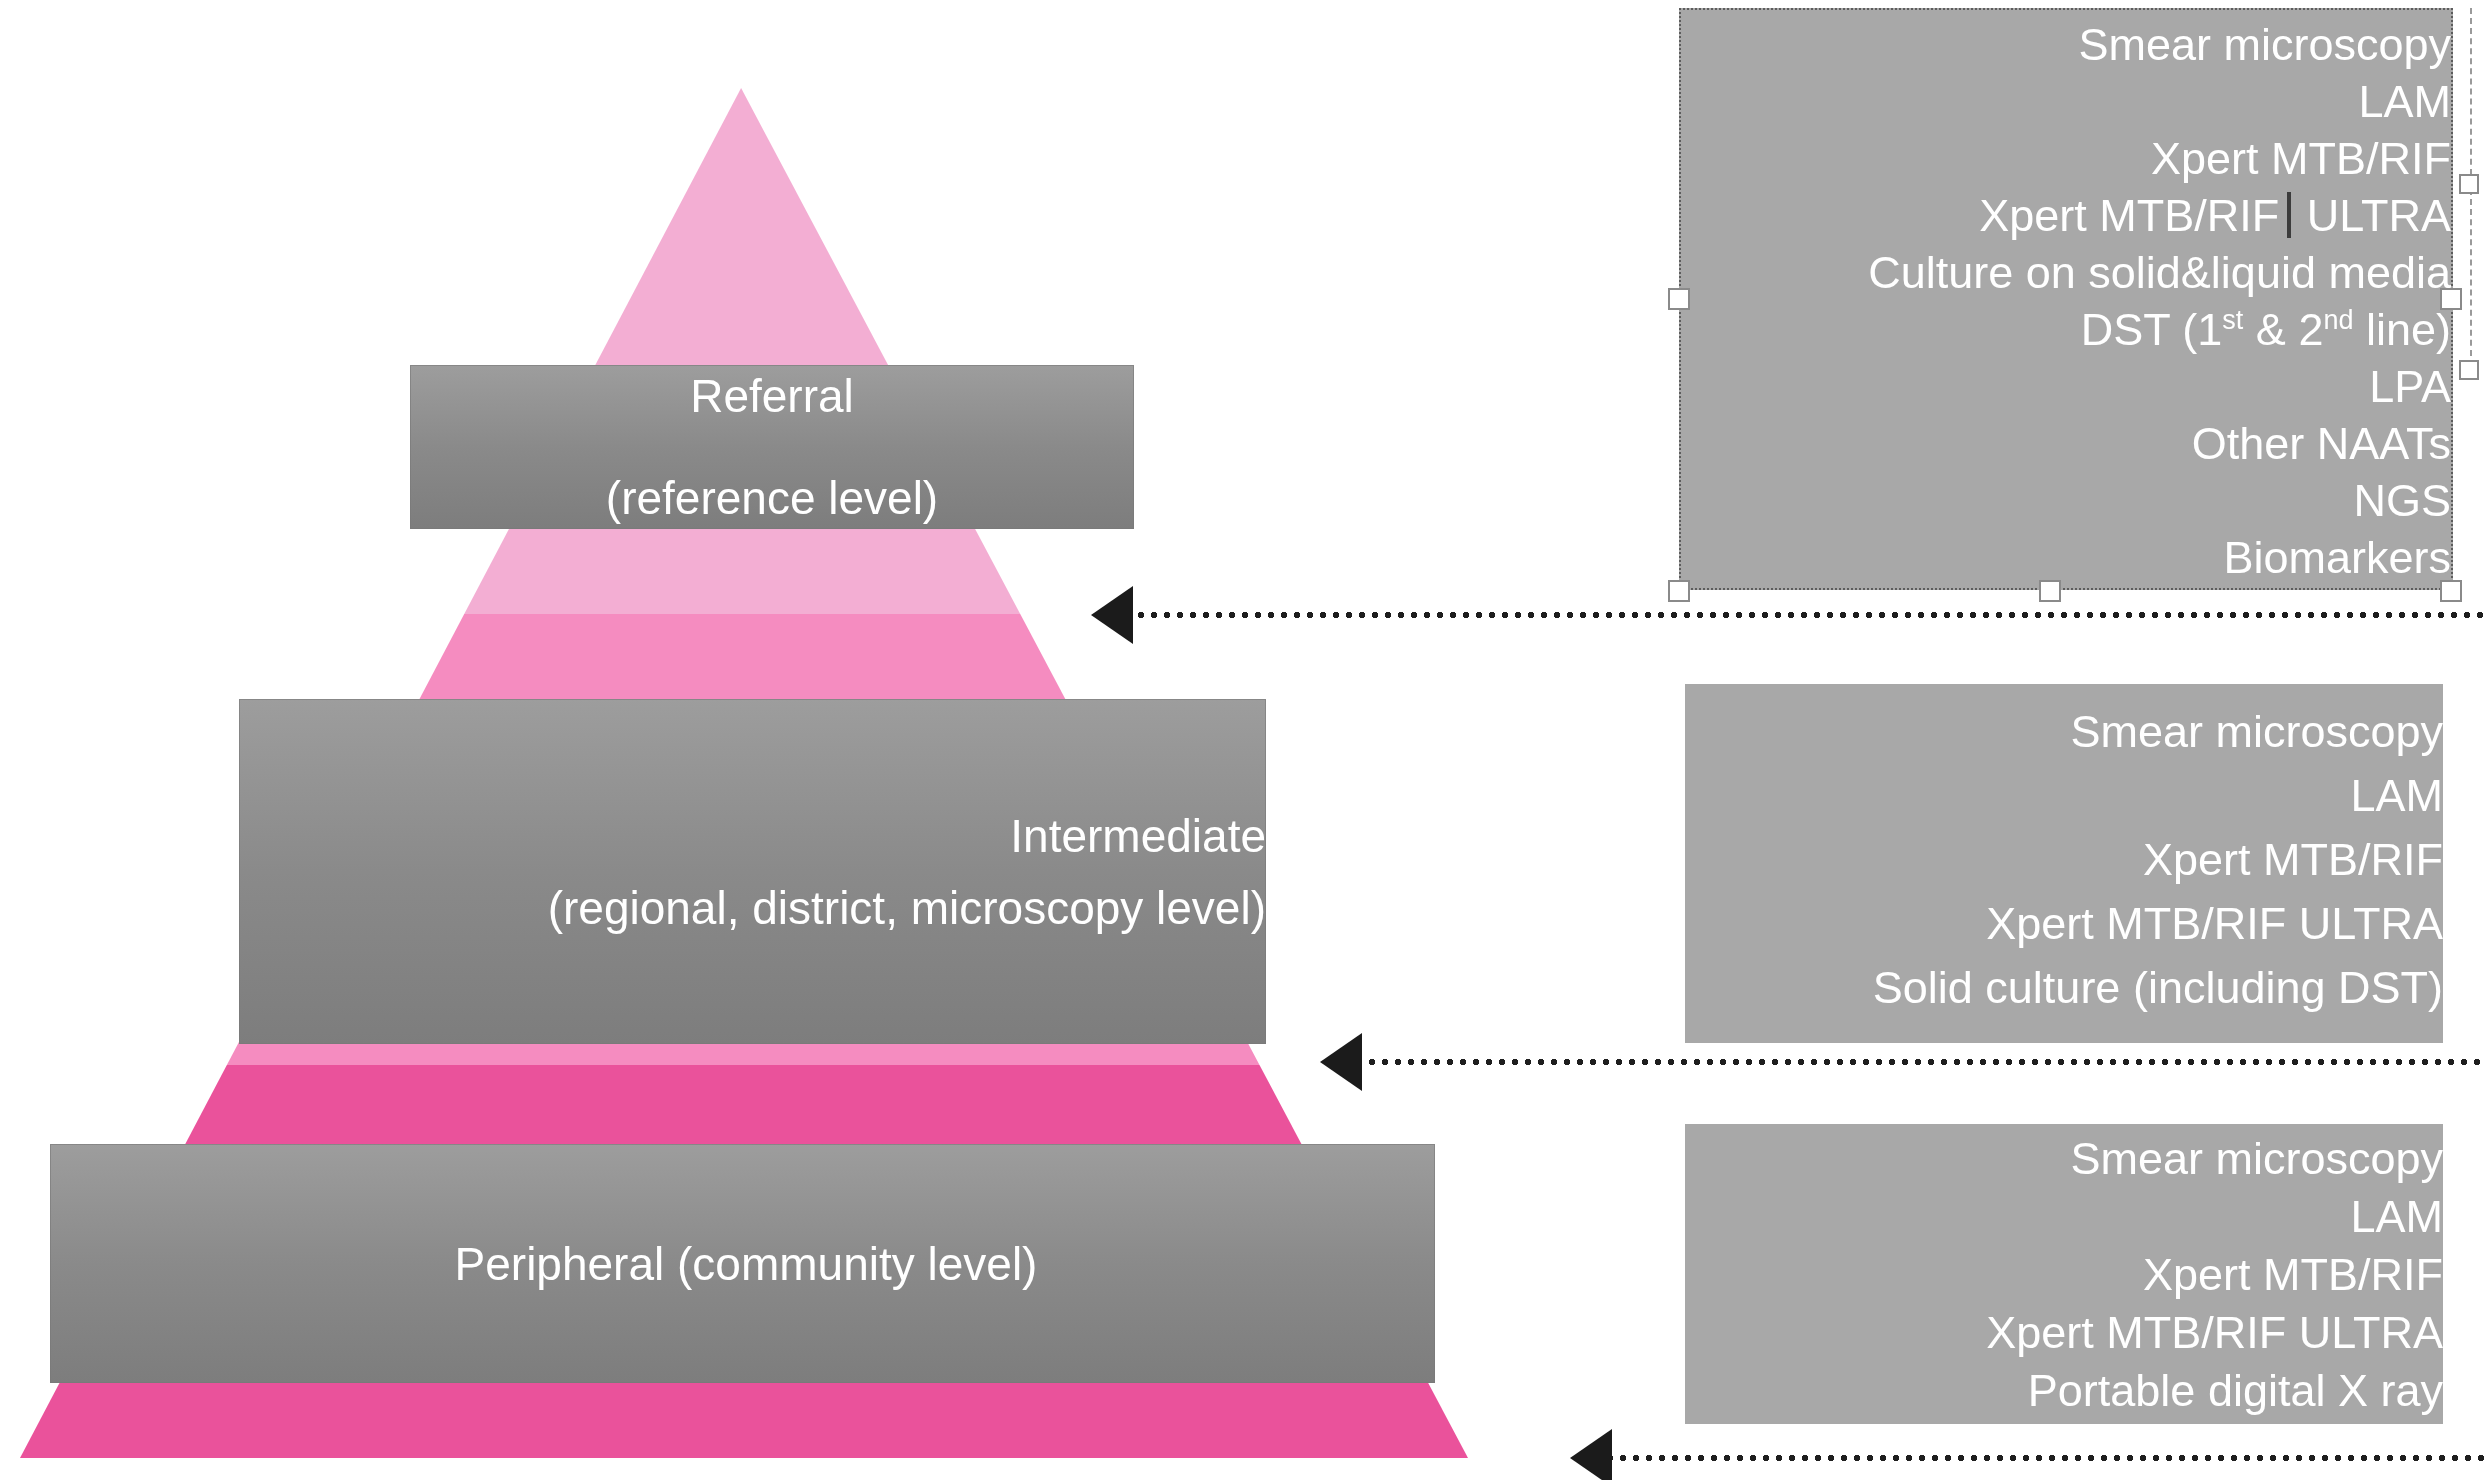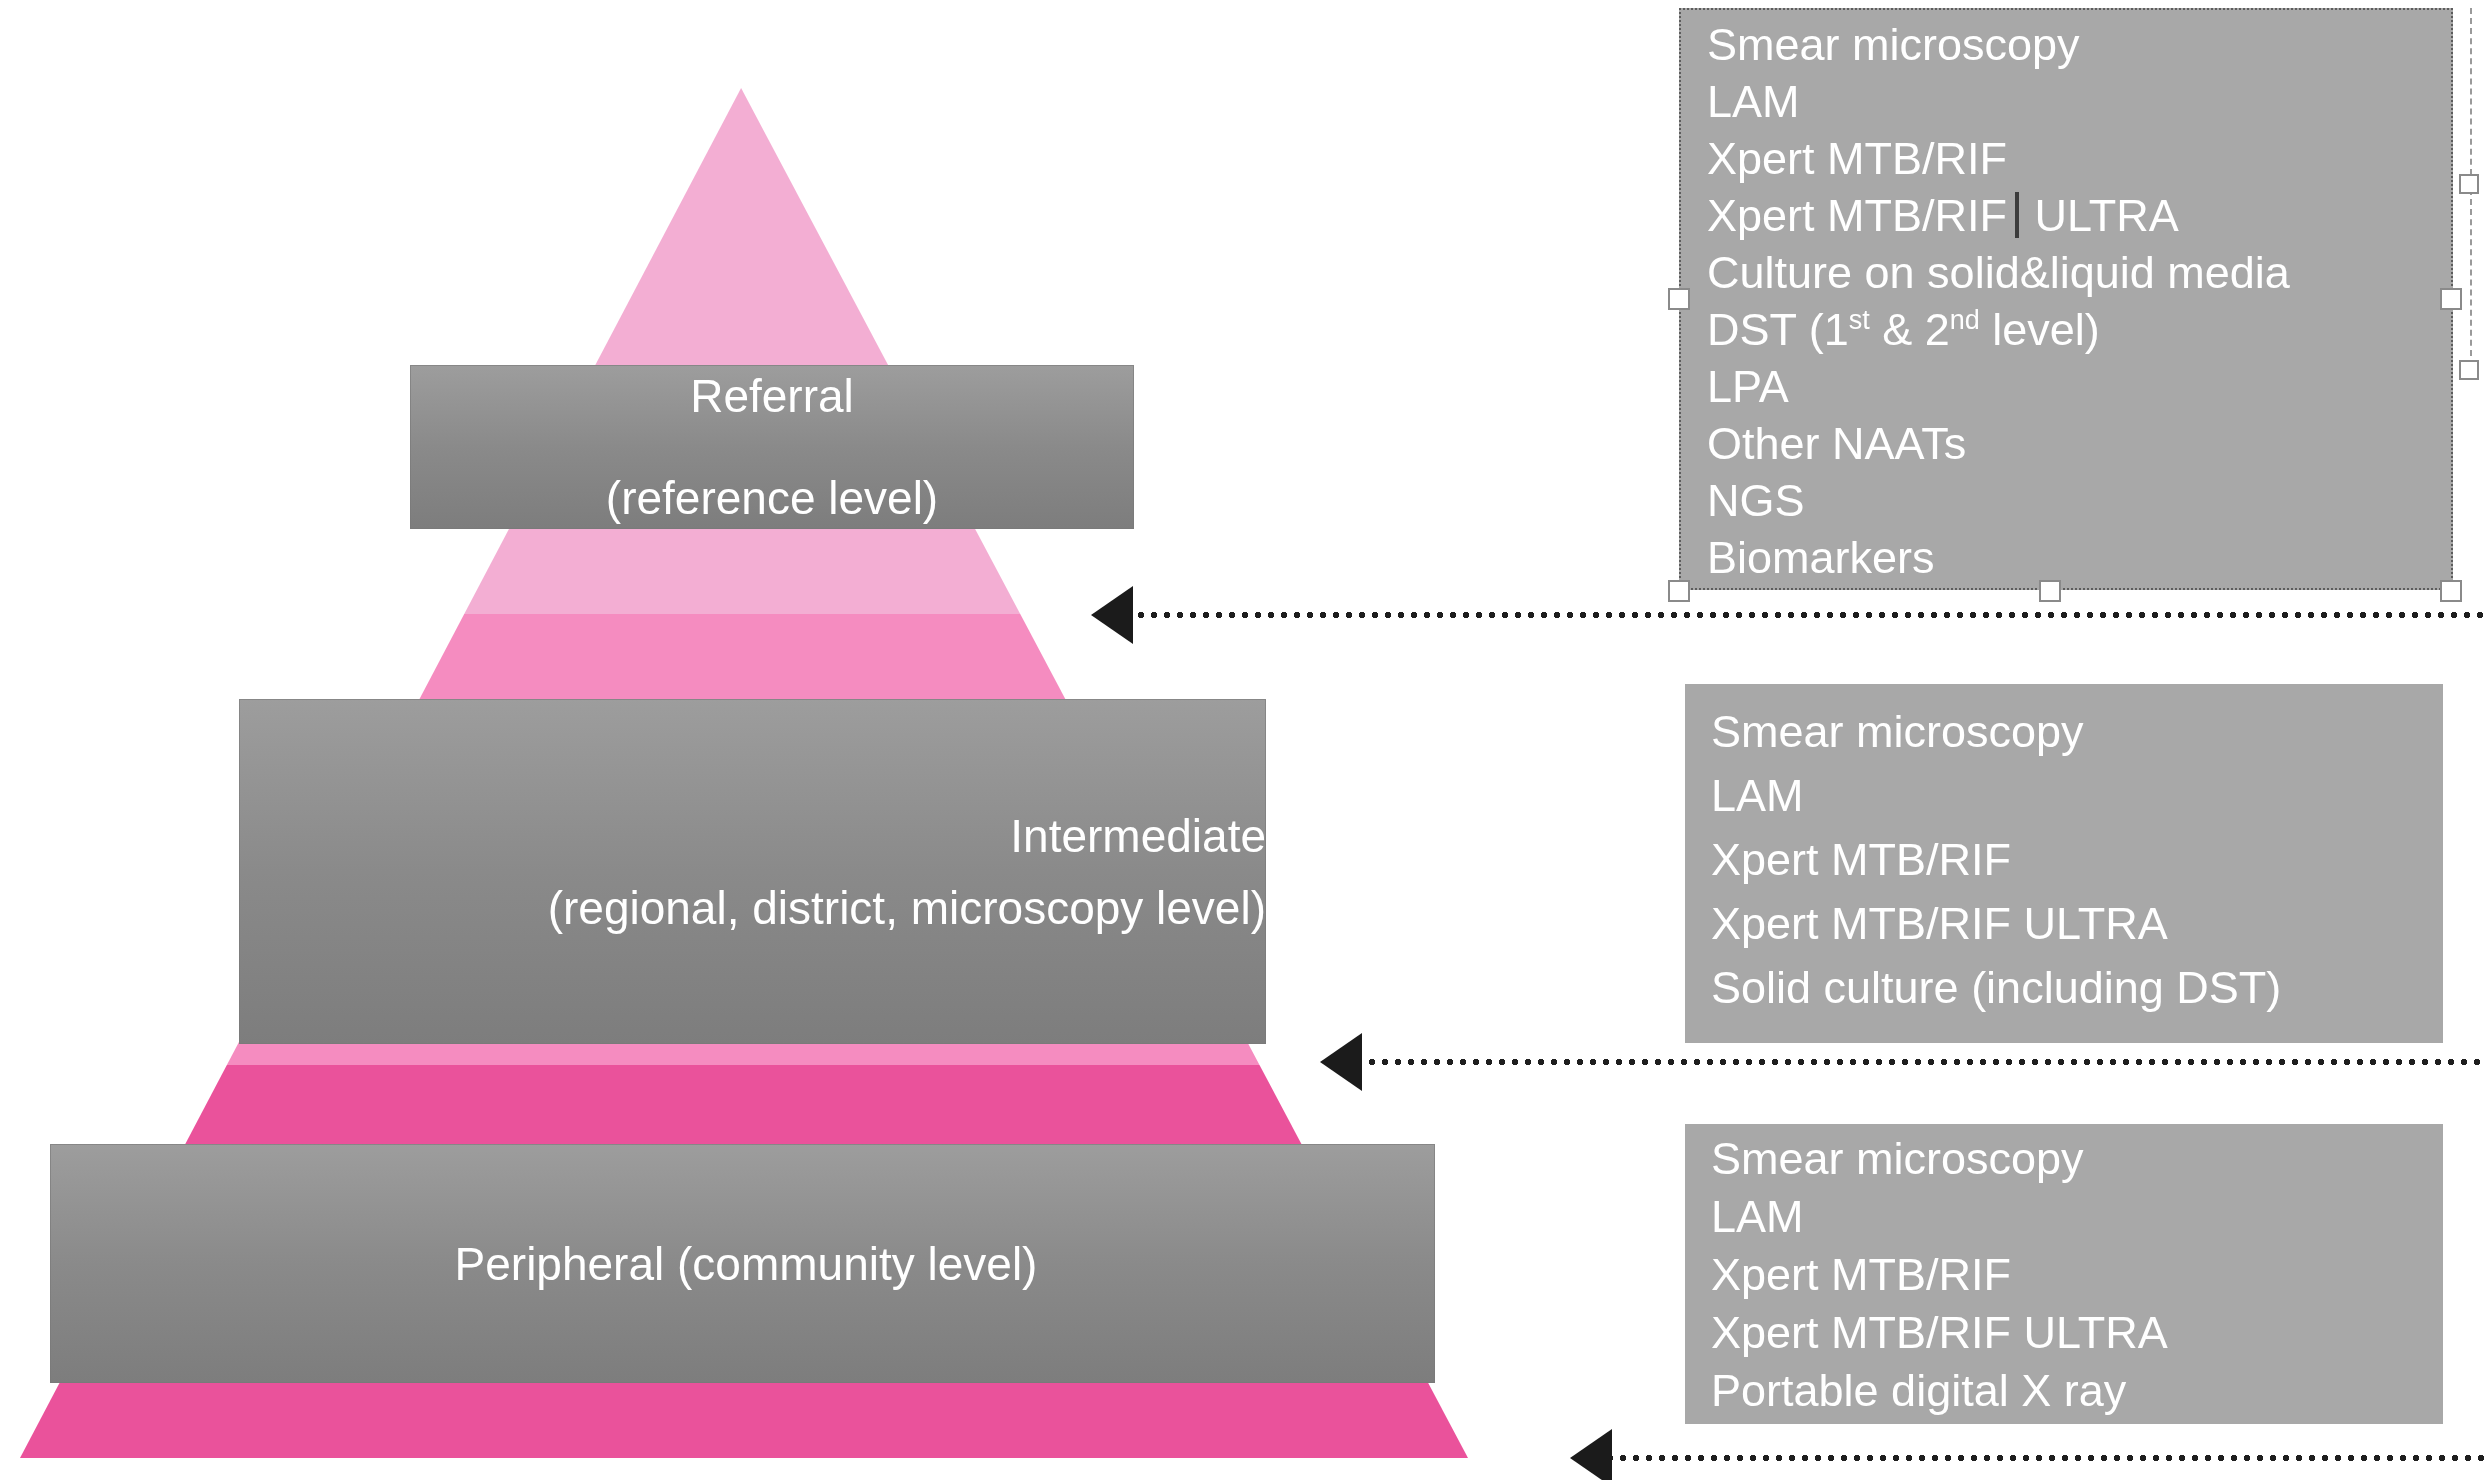--- a/index.html
+++ b/index.html
@@ -24,21 +24,21 @@
     box-shadow:inset 0 0 0 1px rgba(120,120,120,.6);
   }
   .lvlbox-referral{left:410px;top:365px;width:724px;height:164px;line-height:68px;gap:34px;}
   .lvlbox-intermediate{left:239px;top:699px;width:1027px;height:345px;text-align:right;}
   .lvlbox-peripheral{left:50px;top:1144px;width:1378px;height:239px;padding-left:7px;}
   
   .tbox{
     position:absolute;background:#a8a8a8;color:#ffffff;
     font-size:45px;box-sizing:border-box;
   }
-  .tbox .tb-line{white-space:nowrap;}
+  .tbox .tb-line{white-space:nowrap;text-align:right;}
   #tbox-0{left:1679px;top:8px;width:774px;height:582px;padding:6px 0 0 26px;line-height:57px;border:2px dotted #5c5c5c;}
   #tbox-1{left:1685px;top:684px;width:758px;height:359px;padding:16px 0 0 26px;line-height:64px;}
   #tbox-2{left:1685px;top:1124px;width:758px;height:300px;padding:6px 0 0 26px;line-height:58px;}
   .tbox sup{font-size:60%;vertical-align:super;line-height:0;}
   .caret{display:inline-block;width:4px;height:46px;background:#3c3c3c;margin:0 3px -7px 8px;}
   
   .handle{position:absolute;width:22px;height:22px;background:#ffffff;border:2px solid #8a8a8a;box-sizing:border-box;}
   .edge-dash{position:absolute;left:2470px;top:8px;height:368px;width:0;border-left:2px dashed #9a9a9a;}
   
   .dotline{
@@ -74,21 +74,21 @@
   <div class="lvlbox lvlbox-peripheral">
     <div>Peripheral (community level)</div>
   </div>
 
   <div id="tbox-0" class="tbox">
       <div class="tb-line"><span>Smear microscopy</span></div>
       <div class="tb-line"><span>LAM</span></div>
       <div class="tb-line"><span>Xpert MTB/RIF</span></div>
       <div class="tb-line"><span>Xpert MTB/RIF</span><span class="caret"></span><span> ULTRA</span></div>
       <div class="tb-line"><span>Culture on solid&amp;liquid media</span></div>
-      <div class="tb-line"><span>DST (1</span><sup>st</sup><span> &amp; 2</span><sup>nd</sup><span> level)</span></div>
+      <div class="tb-line"><span>DST (1</span><sup>st</sup><span> &amp; 2</span><sup>nd</sup><span> line)</span></div>
       <div class="tb-line"><span>LPA</span></div>
       <div class="tb-line"><span>Other NAATs</span></div>
       <div class="tb-line"><span>NGS</span></div>
       <div class="tb-line"><span>Biomarkers</span></div>
     </div>
   <div id="tbox-1" class="tbox">
       <div class="tb-line"><span>Smear microscopy</span></div>
       <div class="tb-line"><span>LAM</span></div>
       <div class="tb-line"><span>Xpert MTB/RIF</span></div>
       <div class="tb-line"><span>Xpert MTB/RIF ULTRA</span></div>

